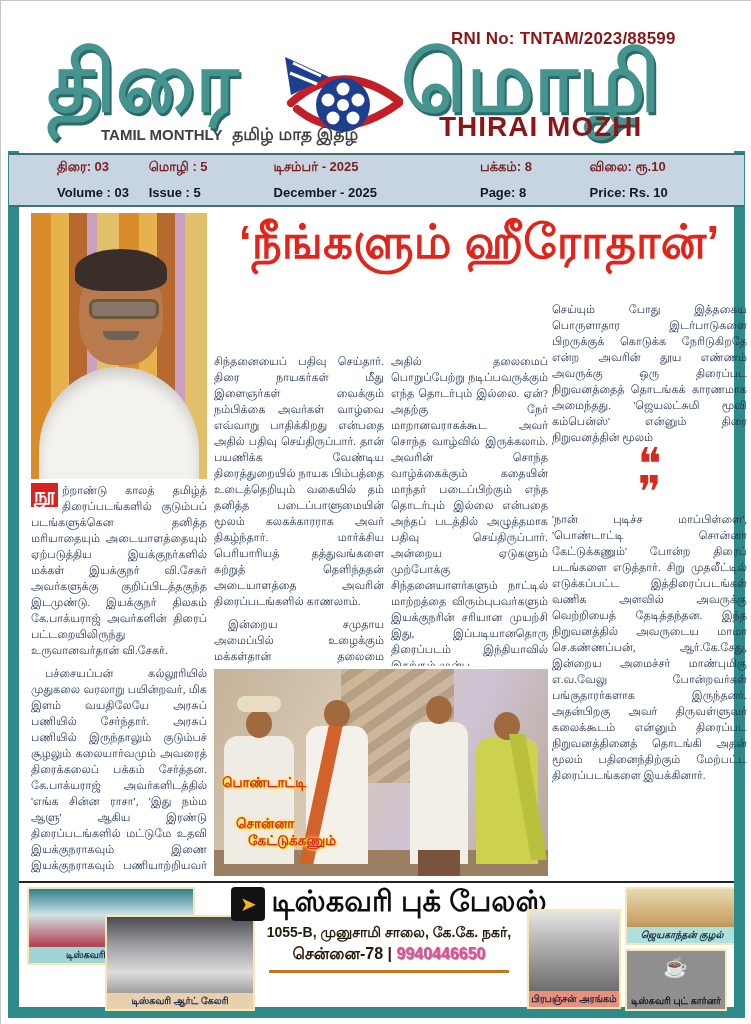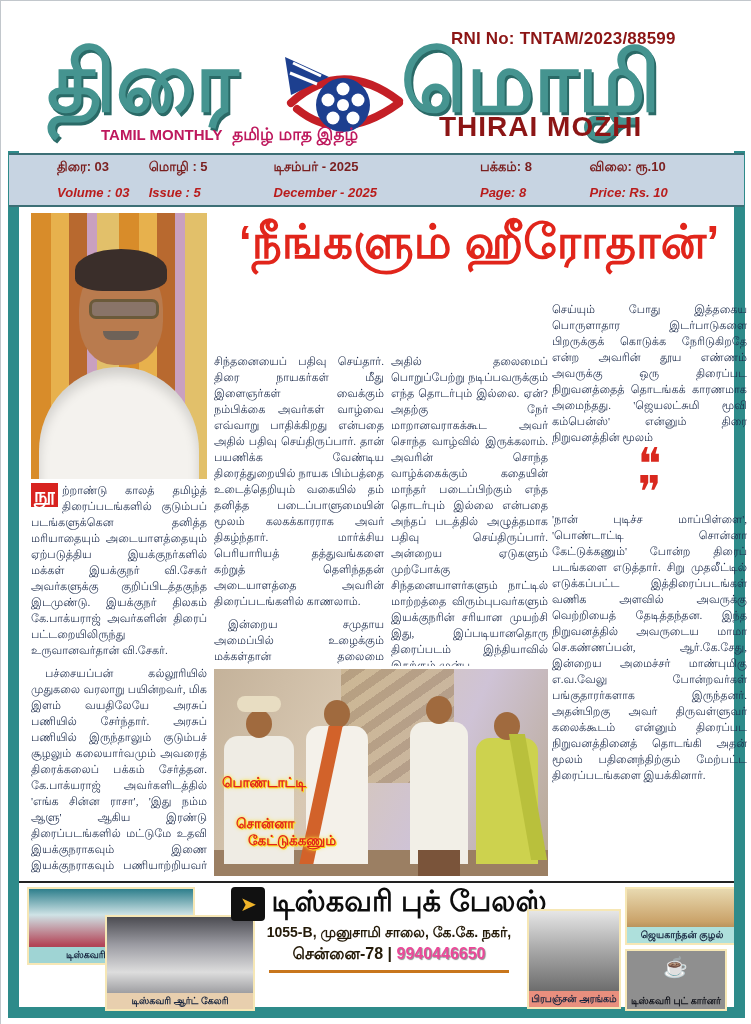--- a/index.html
+++ b/index.html
@@ -12,31 +12,31 @@
   .frame-right{right:7px;top:150px;width:11px;bottom:7px;}
   .frame-bottom{left:7px;right:7px;bottom:7px;height:11px;}
 
   
   .rni{position:absolute;top:28px;left:450px;font-size:17px;font-weight:bold;color:#8c1515;letter-spacing:.2px;}
   .mast-word{position:absolute;color:#459490;font-weight:bold;font-family:"Liberation Serif",serif;
              text-shadow:2px 3px 0 #2a6a67;line-height:1;}
   .mast-left{left:46px;top:40px;font-size:84px;}
   .mast-right{left:400px;top:40px;font-size:84px;}
   .logo-wrap{position:absolute;left:276px;top:50px;width:128px;height:96px;}
-  .tagline{position:absolute;left:100px;top:124px;font-size:15px;font-weight:bold;color:#be185d;}
+  .tagline{position:absolute;left:100px;top:124px;font-size:15px;font-weight:bold;color:#404040;}
   .tagline .ta{font-size:17px;margin-left:6px;}
   .subtitle-en{position:absolute;left:438px;top:110px;font-size:28px;font-weight:bold;color:#8c1515;letter-spacing:1px;}
 
   
   .infobar{position:absolute;left:8px;right:8px;top:152px;height:50px;background:#c7d4e2;
            border-top:2px solid #3c6f76;border-bottom:2px solid #3c6f76;}
   .inforow{display:flex;height:25px;align-items:center;}
   .inforow .cell{font-size:13px;white-space:nowrap;}
   .row-ta .cell{color:#7a1f1f;font-weight:bold;}
-  .row-en .cell{color:#b91c1c;font-weight:bold;font-style:italic;}
+  .row-en .cell{color:#0f172a;font-weight:bold;}
   .c1{width:19%;padding-left:48px;box-sizing:border-box;}
   .c2{width:17%;}
   .c3{width:24%;}
   .c4{width:19%;padding-left:30px;box-sizing:border-box;}
   .c5{width:21%;}
 
   
   .portrait{position:absolute;left:30px;top:212px;width:176px;height:266px;overflow:hidden;
     background:repeating-linear-gradient(90deg,#d88c2a 0 20px,#e7b14d 20px 38px,#b8692f 38px 56px,#c9a0c0 56px 66px,#e2c06a 66px 88px);}
   .p-body{position:absolute;left:8px;bottom:-8px;width:160px;height:120px;background:#f4f2ee;
@@ -97,21 +97,21 @@
       border-top:2px solid #222;overflow:hidden;}
   .ad-photo{position:absolute;border:2px solid #f6e7b5;box-sizing:border-box;overflow:hidden;}
   .ad-cap{position:absolute;left:0;right:0;bottom:0;height:16px;font-size:9.5px;font-weight:bold;
           color:#15233d;text-align:center;line-height:16px;white-space:nowrap;}
   .adp1{left:8px;top:4px;width:168px;height:78px;background:linear-gradient(180deg,#2e7f8c 0%,#cfe3e6 35%,#b4485a 75%,#7e2d3c 100%);}
   .adp1 .ad-cap{background:#9fd4d4;}
   .adp2{left:86px;top:32px;width:150px;height:96px;background:linear-gradient(180deg,#4c4c52 0%,#9b9ba2 30%,#ddd 60%,#6e6e74 100%);}
   .adp2 .ad-cap{background:#e8cfae;}
   .adp3{left:508px;top:26px;width:94px;height:100px;background:linear-gradient(180deg,#e6e6e6 0%,#a9a9a9 40%,#565656 100%);}
   .adp3 .ad-cap{background:#e98f7e;}
-  .adp4{left:606px;top:4px;width:114px;height:58px;background:linear-gradient(180deg,#e8d9b0 0%,#caa36a 60%,#8a6a3a 100%);}
+  .adp4{left:606px;top:4px;width:114px;height:58px;background:linear-gradient(180deg,#e8d9b0 0%,#caa36a 60%,#8a6a3a 100%);font-style:italic;}
   .adp4 .ad-cap{background:#aee0dc;}
   .adp5{left:606px;top:66px;width:102px;height:62px;background:#8f8f8f;}
   .adp5 .cup{position:absolute;left:0;right:0;top:4px;text-align:center;font-size:20px;color:#111;}
   .adp5 .ad-cap{background:#8f8f8f;color:#10121a;}
 
   .ad-center{position:absolute;left:236px;top:2px;width:268px;text-align:center;color:#111;}
   .ad-titlerow{display:flex;align-items:center;justify-content:center;gap:6px;}
   .ad-logo{width:34px;height:34px;background:#111;border-radius:4px;color:#f0b429;font-size:20px;
            line-height:34px;text-align:center;flex:0 0 auto;}
   .ad-title{font-size:29px;font-weight:800;color:#0d0d0d;white-space:nowrap;}

